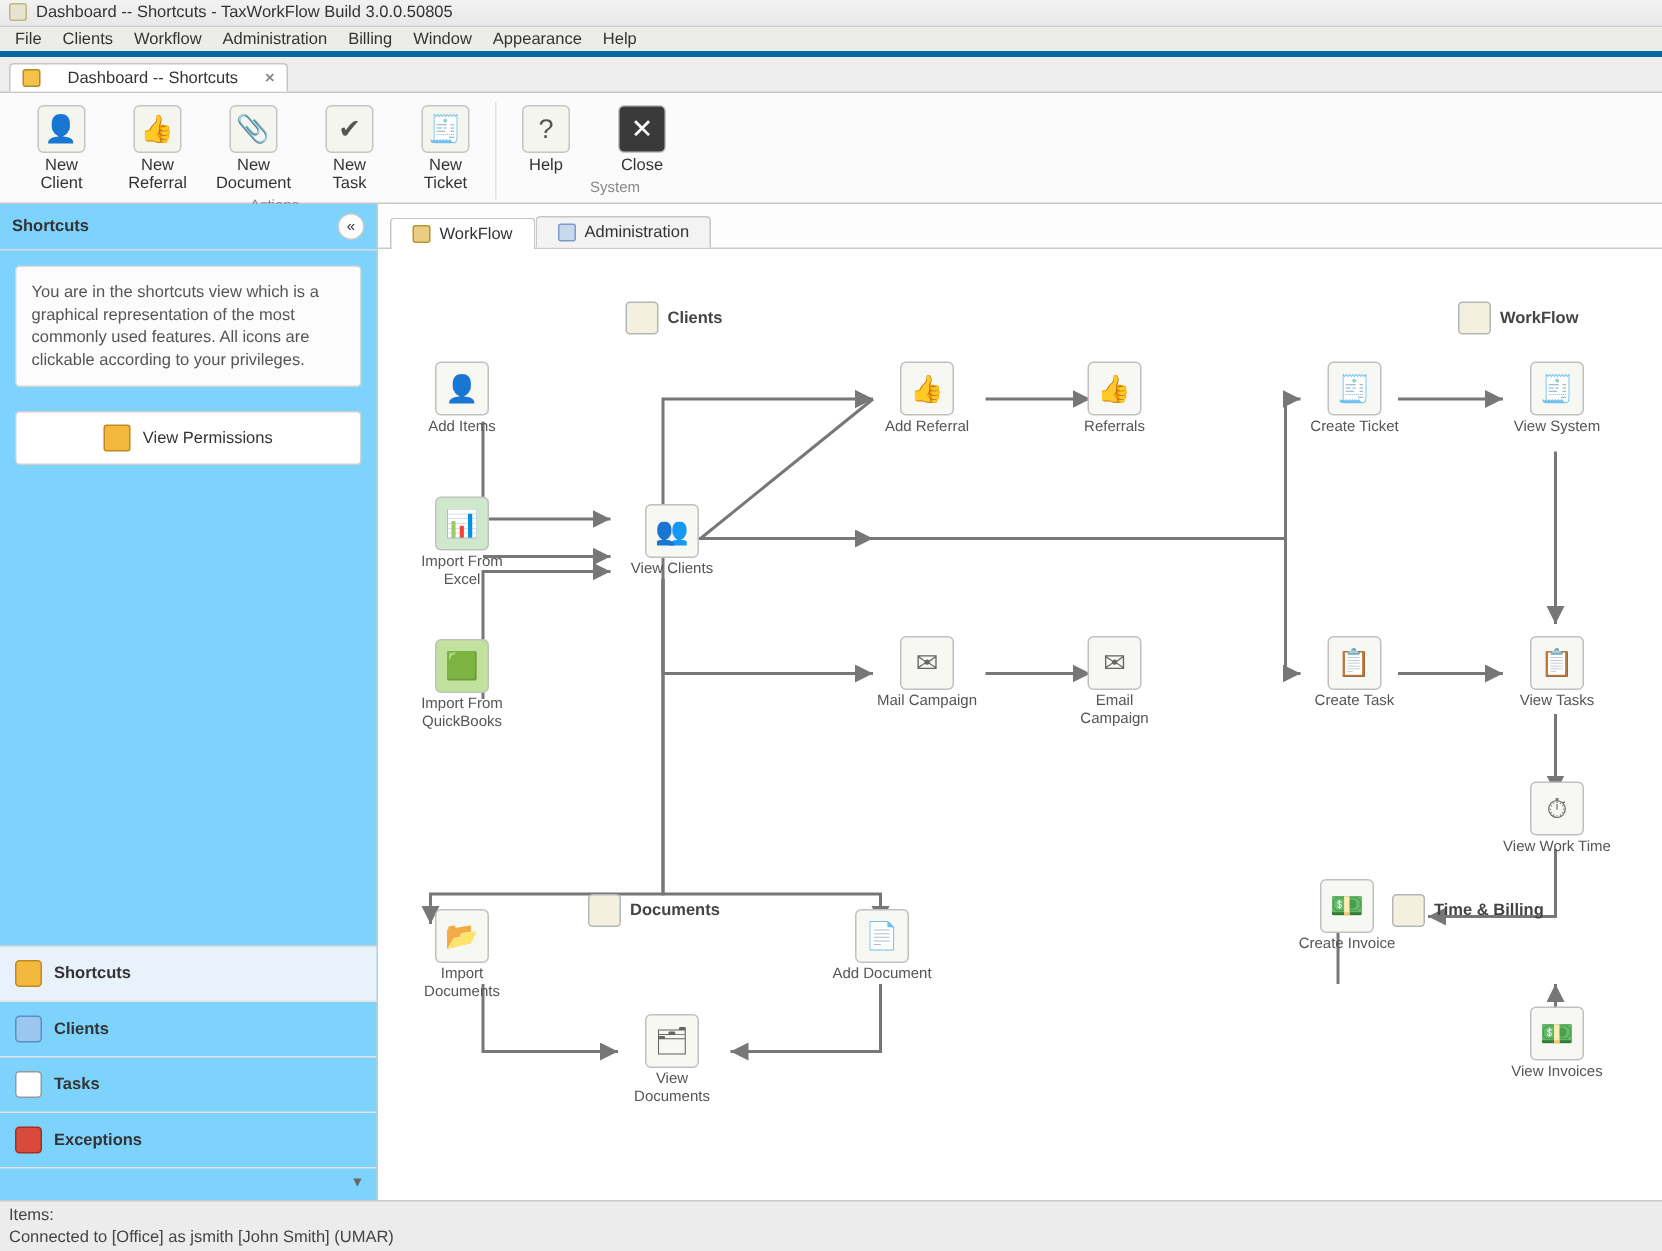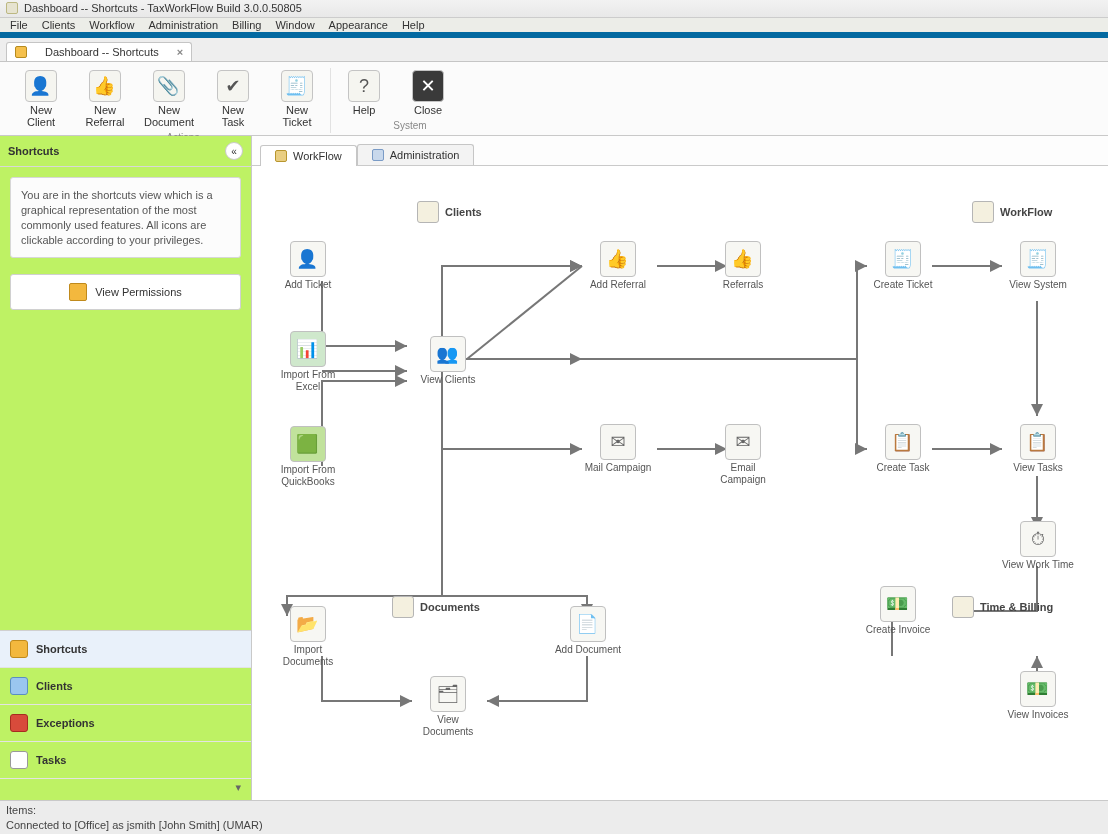--- a/index.html
+++ b/index.html
@@ -1,34 +1,34 @@
 <!DOCTYPE html>
 <html><head>
 <meta charset="utf-8">
 <style>
   * { box-sizing: border-box; margin: 0; padding: 0; font-family: "Segoe UI", Tahoma, sans-serif; font-size: 11px; }
   body { width: 1108px; height: 834px; background: #f4f4f4; color: #333; overflow: hidden; }
   .titlebar { background: linear-gradient(#f2f2f2,#e8e8e8); height: 18px; padding: 2px 6px; border-bottom: 1px solid #ccc; display: flex; }
   .titlebar .dot { width: 12px; height: 12px; background: #e6e3d0; border: 1px solid #bcb882; border-radius: 2px; margin-right: 6px; }
-  .menubar { background: #ecede8; height: 20px; display: flex; align-items: center; padding: 0 4px; border-bottom: 6px solid #0369a1; gap: 2px; }
+  .menubar { background: #ecede8; height: 20px; display: flex; align-items: center; padding: 0 4px; border-bottom: 4px solid #0369a1; gap: 2px; }
   .menubar .mi { padding: 2px 6px; color: #333; cursor: default; }
   .tabstrip { background: #eeeeee; height: 24px; display: flex; align-items: flex-end; padding: 0 6px; border-bottom: 1px solid #c5c5c5; }
   .doctab { background: #fff; border: 1px solid #c5c5c5; border-bottom: none; border-radius: 3px 3px 0 0; padding: 3px 8px; display: flex; align-items: center; gap: 18px; }
   .doctab .x { color: #888; font-weight: bold; cursor: pointer; }
   .icon-sq { width: 12px; height: 12px; background: #f5c04c; border: 1px solid #b68b1f; border-radius: 2px; display: inline-block; }
   .ribbon { background: #fbfbfb; border-bottom: 1px solid #c9c9c9; padding: 6px 8px 2px 8px; display: flex; }
   .ribgroup { display: flex; flex-direction: column; align-items: center; padding: 0 6px; border-right: 1px solid #e2e2e2; }
   .ribgroup:last-child { border-right: none; }
   .ribrow { display: flex; gap: 10px; }
   .ribbtn { display: flex; flex-direction: column; align-items: center; width: 54px; padding: 2px; cursor: pointer; }
   .ribbtn .ico { width: 32px; height: 32px; border: 1px solid #c4c4c4; border-radius: 4px; background: #f5f5f0; display: flex; align-items: center; justify-content: center; font-size: 18px; color: #555; }
   .ribbtn .lbl { text-align: center; margin-top: 2px; line-height: 1.1; }
   .riblabel { color: #888; margin-top: 2px; font-size: 10px; margin-left: 28px; }
   .mainrow { display: flex; height: calc(100% - 18px - 20px - 24px - 74px - 34px); }
-  .sidebar { width: 252px; background: #bef264; border-right: 1px solid #c9c9c9; display: flex; flex-direction: column; }
+  .sidebar { width: 252px; background: #7dd3fc; border-right: 1px solid #c9c9c9; display: flex; flex-direction: column; }
   .sidehead { display: flex; justify-content: space-between; align-items: center; padding: 6px 8px; border-bottom: 1px solid #d8d8d8; }
   .sidehead .title { font-weight: bold; }
   .pinbtn { width: 18px; height: 18px; border: 1px solid #c9c9c9; border-radius: 50%; background: #fff; display: flex; align-items: center; justify-content: center; font-size: 10px; cursor: pointer; }
   .infobox { margin: 10px; padding: 10px; border: 1px solid #d7d7d7; background: #fcfcfc; color: #555; line-height: 1.35; border-radius: 3px; }
   .permbtn { margin: 6px 10px 0 10px; padding: 8px; border: 1px solid #d0d0d0; background: #fff; border-radius: 3px; display: flex; align-items: center; justify-content: center; gap: 8px; cursor: pointer; }
   .permbtn .lock { width: 18px; height: 18px; background: #f3b83e; border: 1px solid #c08a1c; border-radius: 2px; }
   .navlist { margin-top: auto; border-top: 1px solid #d0d0d0; }
   .navitem { display: flex; align-items: center; gap: 8px; padding: 9px 10px; border-bottom: 1px solid #e3e3e3; cursor: pointer; font-weight: bold; }
   .navitem.active { background: #e9f1fa; }
   .navitem .nicon { width: 18px; height: 18px; border: 1px solid #999; background: #fff; border-radius: 3px; display: inline-block; }
@@ -134,26 +134,26 @@
     <div class="navlist">
       <div class="navitem active">
         <span class="nicon orange"></span>
         <span>Shortcuts</span>
       </div>
       <div class="navitem">
         <span class="nicon blue"></span>
         <span>Clients</span>
       </div>
       <div class="navitem">
+        <span class="nicon" style="background:#fff;"></span>
+        <span>Tasks</span>
+      </div>
+      <div class="navitem">
         <span class="nicon red"></span>
         <span>Exceptions</span>
-      </div>
-      <div class="navitem">
-        <span class="nicon" style="background:#fff;"></span>
-        <span>Tasks</span>
       </div>
       <div class="navcaret">▾</div>
     </div>
   </div>
 
   <div class="content">
     <div class="ctabs">
       <div class="ctab active">
         <span class="ci"></span>
         <span>WorkFlow</span>
@@ -202,28 +202,28 @@
         <span>Clients</span>
       </div>
       <div class="sectionlbl" style="left:720px; top:35px;">
         <span class="si"></span>
         <span>WorkFlow</span>
       </div>
       <div class="sectionlbl" style="left:140px; top:430px;">
         <span class="si"></span>
         <span>Documents</span>
       </div>
-      <div class="sectionlbl" style="left:700px; top:430px;">
+      <div class="sectionlbl" style="left:676px; top:430px;">
         <span class="si"></span>
         <span>Time &amp; Billing</span>
       </div>
 
       <div class="node" style="left:20px; top:75px;">
         <div class="nic">👤</div>
-        <div class="nl">Add Ticket</div>
+        <div class="nl">Add Items</div>
       </div>
       <div class="node" style="left:20px; top:165px;">
         <div class="nic" style="background:#cfe8cc;">📊</div>
         <div class="nl">Import From Excel</div>
       </div>
       <div class="node" style="left:20px; top:260px;">
         <div class="nic" style="background:#c1e29c;">🟩</div>
         <div class="nl">Import From QuickBooks</div>
       </div>
       <div class="node" style="left:160px; top:170px;">

